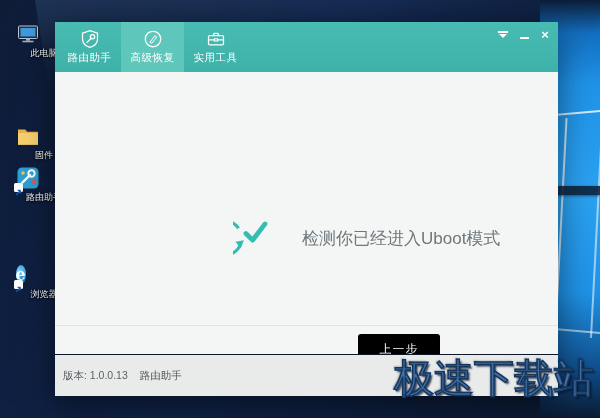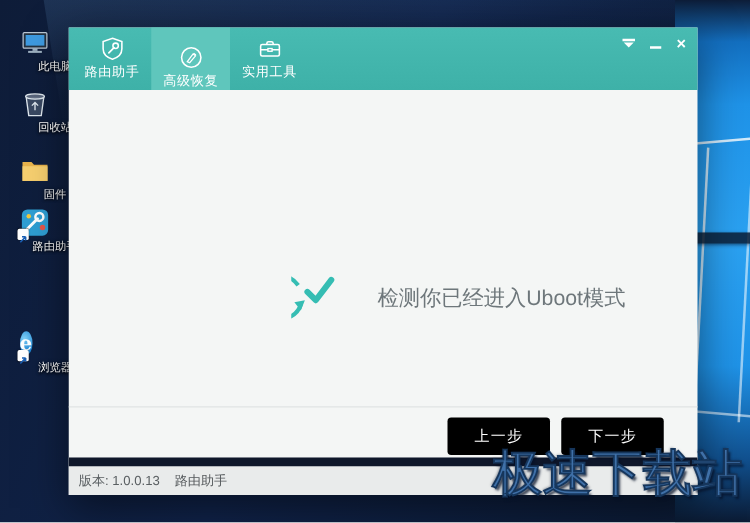--- a/index.html
+++ b/index.html
@@ -47,21 +47,21 @@
     font-family:"DejaVu Serif",serif; }
 
   
   .appwin { position:absolute; left:55px; top:22px; width:503px; height:374px;
     background:#f4f6f5; box-shadow:0 10px 32px rgba(0,0,0,0.5); }
   .titlebar { position:relative; height:50px;
     background:linear-gradient(180deg,#48bbb2,#3eb1a8); }
   .tabs { position:absolute; left:3px; top:0; display:flex; height:50px; }
   .tab { width:63px; height:50px; display:flex; flex-direction:column; align-items:center;
     justify-content:center; gap:2px; cursor:pointer; }
-  .tab.active { background:#5fc6bc;justify-content:flex-end; }
+  .tab.active { background:#5fc6bc; }
   .tab .tlabel { font-size:10.5px; color:#fff; letter-spacing:0.5px; }
   .tab svg { display:block; }
   .wcontrols { position:absolute; right:6px; top:6px; display:flex; align-items:center; gap:7px; }
   .wc { width:14px; height:13px; display:flex; align-items:center; justify-content:center; cursor:pointer; }
   .wc-menu { flex-direction:column; gap:1px; }
   .wc-menu .bar { width:10px; height:2px; background:#fff; }
   .wc-menu .tri { width:0; height:0; border-left:4px solid transparent; border-right:4px solid transparent;
     border-top:4px solid #fff; }
   .wc-min .bar { width:9px; height:2px; background:#fff; margin-top:6px; }
   .wc-close { color:#fff; font-size:13px; line-height:13px; font-weight:bold; }
@@ -89,22 +89,22 @@
 
   
   .divider { position:absolute; left:0; top:303px; width:503px; height:1px; background:#dfe3e3; }
   .btn { position:absolute; top:312px; width:82px; height:30px; background:#000000;
     border:none; border-radius:3px; color:#fff; font-size:12px; letter-spacing:1px;
     cursor:pointer; box-shadow:inset 0 -1px 0 rgba(0,0,0,0.07);
     font-family:"Liberation Sans","DejaVu Sans",sans-serif; }
   .btn-prev { left:303px; } .btn-next { left:394px; }
 
   
-  .wfooter { position:absolute; left:0; bottom:0; width:503px; height:30px;
-    background:#e9ebeb; border-top:7px solid #0f172a; display:flex; align-items:center;
+  .wfooter { position:absolute; left:0; bottom:0; width:503px; height:42px;
+    background:#e9ebeb; border-top:1px solid #0f172a; display:flex; align-items:center;
     padding-left:8px; font-size:10.5px; color:#5a5f62;margin-top:24px; }
   .wfooter .chk { margin-left:12px; color:#55595c; cursor:pointer; }
 
   
   .watermark { position:absolute; left:394px; top:351px; z-index:50; font-size:40px;
     font-weight:normal; letter-spacing:0px; color:#3f70a8; white-space:nowrap;
     -webkit-text-stroke:1.5px #16365c;
     text-shadow:2px 2px 2px rgba(6,18,40,0.8), -1px -1px 2px rgba(6,18,40,0.5); }
 </style>
 </head>
@@ -125,30 +125,20 @@
     <div class="ditem di-1">
       <span class="ic">
         <svg width="24" height="24" viewBox="0 0 24 24">
             <rect x="2.5" y="4" width="19" height="12.5" rx="1" fill="#24313f" stroke="#b9c6d4" stroke-width="1"></rect>
             <rect x="4.5" y="6" width="15" height="8.5" fill="#3e9ae0"></rect>
             <rect x="10" y="16.5" width="4" height="2.2" fill="#9fb2c2"></rect>
             <rect x="6.5" y="18.7" width="11" height="1.6" fill="#9fb2c2"></rect>
           </svg>
       </span>
       <span class="lbl">此电脑</span>
-    </div>
-    <div class="ditem di-2">
-      <span class="ic">
-        <svg width="24" height="24" viewBox="0 0 24 24">
-            <ellipse cx="12" cy="6.2" rx="7.5" ry="2.1" fill="rgba(230,238,245,0.35)" stroke="#dfe7ee" stroke-width="1.1"></ellipse>
-            <path d="M5 7 L7 21.5 L17 21.5 L19 7" fill="rgba(215,228,238,0.22)" stroke="#dfe7ee" stroke-width="1.1"></path>
-            <path d="M9.5 13.5 l2.5-2.5 2.5 2.5 M12 11.2 v6" stroke="#dfe7ee" stroke-width="1.1" fill="none"></path>
-          </svg>
-      </span>
-      <span class="lbl">回收站</span>
     </div>
     <div class="ditem di-3">
       <span class="ic">
         <svg width="24" height="24" viewBox="0 0 24 24">
             <path d="M2 5.5 h7.2 l2 2.2 H22 v13 H2 z" fill="#e9b44c"></path>
             <path d="M2 9 h20 v11.7 H2 z" fill="#f7d070"></path>
           </svg>
       </span>
       <span class="lbl">固件</span>
     </div>
@@ -229,21 +219,20 @@
         <path d="M 8.3 33.3 A 18 18 0 1 1 5.8 18.0" fill="none" stroke="#35bdb3" stroke-width="3.4"></path>
         <polygon points="2.6,32.2 11.4,30.6 8.0,39.2" fill="#35bdb3"></polygon>
         <path d="M 13.5 23.5 L 20.5 30.5 L 33.5 13.5" fill="none" stroke="#35bdb3" stroke-width="5" stroke-linecap="round" stroke-linejoin="round"></path>
       </svg>
     </div>
     <div class="status-text">检测你已经进入Uboot模式</div>
 
     <div class="divider"></div>
 
     <button class="btn btn-prev">上一步</button>
-    <button class="btn btn-next">下一步</button>
 
     <div class="wfooter">
       <span>版本: 1.0.0.13</span>
       <span class="chk">路由助手</span>
     </div>
   </div>
 
   <div class="watermark">极速下载站</div>
 </div>
 

